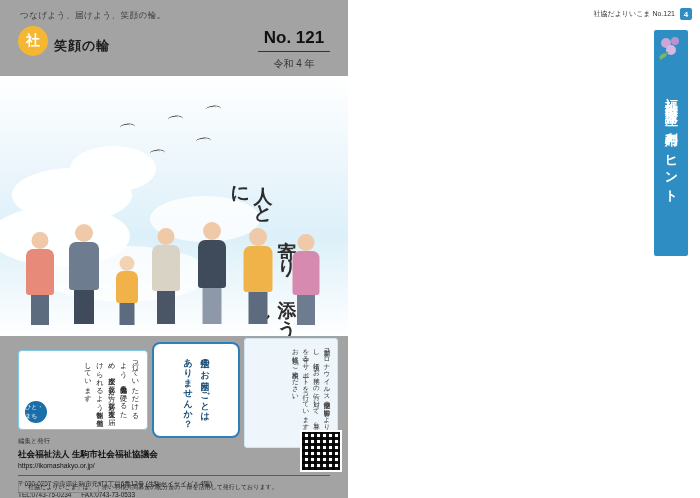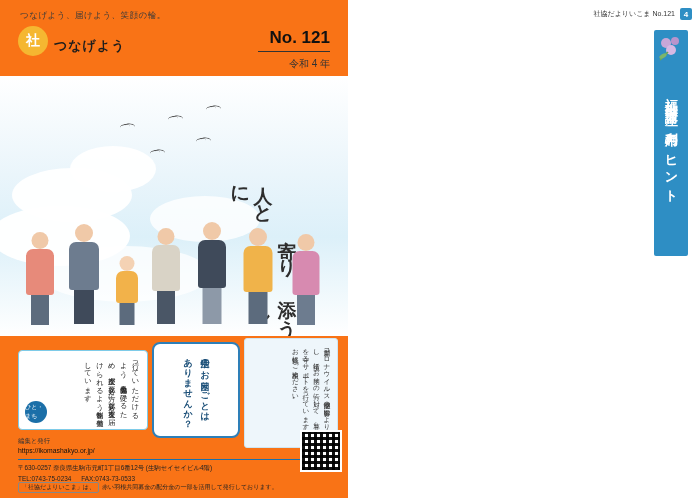--- a/index.html
+++ b/index.html
@@ -6,34 +6,34 @@
   body{
     width:700px;height:498px;
     background:#ffffff;
     font-family:"Liberation Sans", sans-serif;
     overflow:hidden;
     position:relative;
   }
   .page{position:absolute;inset:0;}
 
   
-  .left-page{position:absolute;left:0;top:0;width:348px;height:498px;background:#f97316;}
+  .left-page{position:absolute;left:0;top:0;width:348px;height:498px;background:#a3a3a3;}
   .right-page{position:absolute;left:348px;top:0;width:352px;height:498px;background:#ffffff;}
 
   .tagline{
     position:absolute;left:20px;top:10px;font-size:8.5px;color:#3a3a3a;letter-spacing:.5px;
   }
   .masthead{position:absolute;left:18px;top:26px;display:flex;align-items:flex-end;gap:6px;}
   .logo-circle{
     width:30px;height:30px;border-radius:50%;background:#f5b731;
     display:flex;align-items:center;justify-content:center;color:#fff;font-size:14px;font-weight:bold;
   }
   .masthead-small{font-size:13px;font-weight:bold;color:#1d1d1d;letter-spacing:1px;margin-bottom:1px;}
   .masthead-big{font-size:33px;font-weight:bold;color:#111;letter-spacing:3px;line-height:.95;}
-  .issue-block{position:absolute;left:258px;top:28px;text-align:right;}
+  .issue-block{position:absolute;left:258px;top:28px;text-align:center;}
   .issue-no{font-size:17px;font-weight:bold;color:#111;}
   .issue-date{font-size:10px;color:#333;line-height:1.5;margin-top:4px;}
   .issue-rule{width:72px;height:1px;background:#333;margin:3px 0;}
 
   .hero{
     position:absolute;left:0;top:76px;width:348px;height:260px;
     background:linear-gradient(180deg,#ffffff 0%,#eaf5fb 38%,#dcf0f9 62%,#ffffff 100%);
     overflow:hidden;
   }
   .cloud{position:absolute;background:#fff;border-radius:50%;opacity:.95;}
@@ -132,21 +132,21 @@
 
 <div class="page">
 
   <div class="left-page">
 
     <div class="tagline">つなげよう、届けよう、笑顔の輪。</div>
 
     <div class="masthead">
       <div class="logo-circle">社</div>
       <div>
-        <div class="masthead-small">つなげよう</div>
+        <div class="masthead-small">笑顔の輪</div>
       </div>
     </div>
 
     <div class="issue-block">
       <div class="issue-no">No. 121</div>
       <div class="issue-rule"></div>
       <div class="issue-date">令和 4 年</div>
       <div class="issue-date">7月1日発行</div>
     </div>
 
@@ -220,20 +220,21 @@
     <div class="box-center">
       <div class="vtext">生活の お困りごとは ありませんか？</div>
     </div>
 
     <div class="box-right">
       <div class="vtext">新型コロナウイルス感染症の影響により収入が減少し、生活にお困りの方に対して、暮らしを守るサポートを行っています。お気軽にご相談ください。</div>
     </div>
 
     <div class="footer">
       <div class="ft-head">編集と発行</div>
+      <div class="ft-org">社会福祉法人 生駒市社会福祉協議会</div>
       <div class="ft-url">https://ikomashakyo.or.jp/</div>
       <div class="footer-rule"></div>
       <div class="footer-cols">
         <div>〒630-0257 奈良県生駒市元町1丁目6番12号 (生駒セイセイビル4階)</div>
       </div>
       <div class="footer-cols" style="margin-top:1px;">
         <div>TEL:0743-75-0234</div>
         <div>FAX:0743-73-0533</div>
       </div>
     </div>

